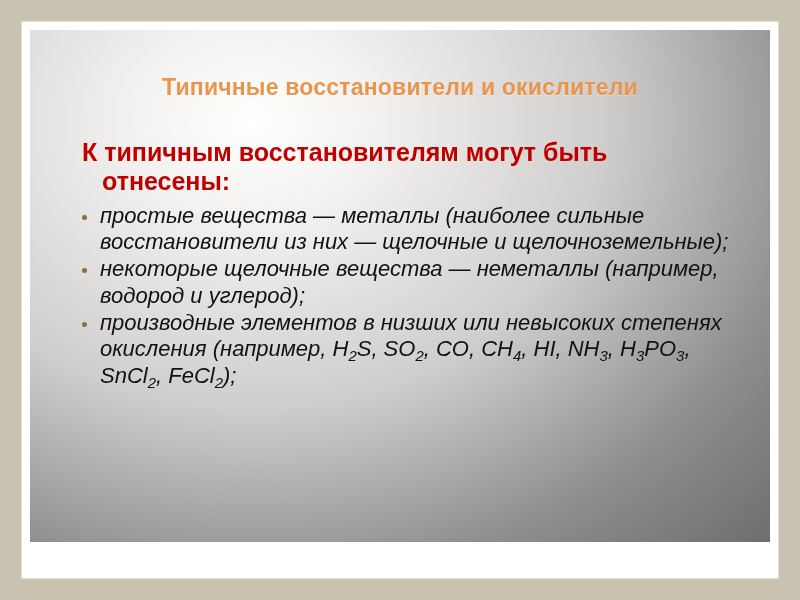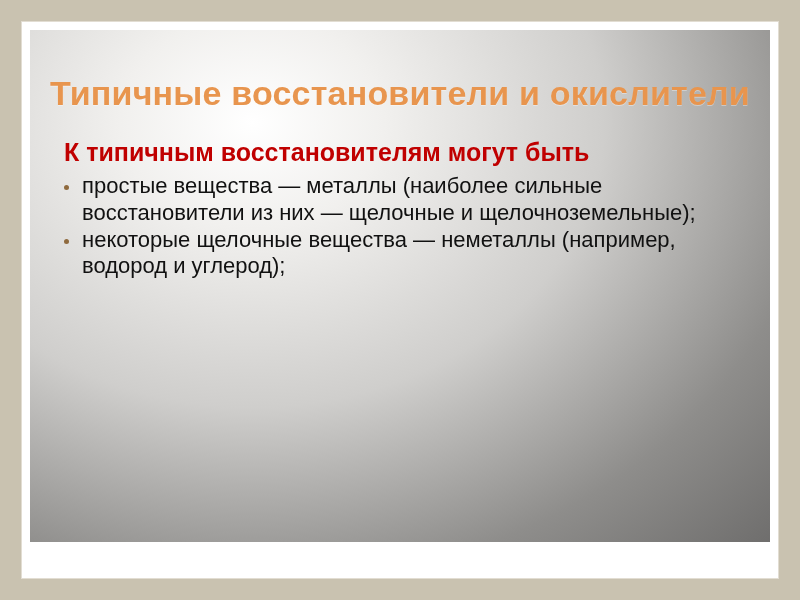--- a/index.html
+++ b/index.html
@@ -33,29 +33,29 @@
     overflow: hidden;
   }
   .title-bar {
     position: absolute;
     left: 0;
     top: 44px;
     width: 740px;
     text-align: center;
   }
   .slide-title {
-    font-size: 34px;
+    font-size: 23px;
     font-weight: bold;
     color: #e8954e;
     letter-spacing: 0.2px;
     text-shadow: 0 1px 0 rgba(255,255,255,0.35);
   }
   .body-area {
     position: absolute;
-    left: 24px;
+    left: 42px;
     top: 108px;
     width: 678px;
   }
   .lead {
     color: #c00000;
     font-weight: bold;
     font-size: 25px;
     line-height: 1.17;
     margin: 0 0 6px 10px;
     text-indent: 0;
@@ -69,20 +69,21 @@
     margin: 0;
     padding: 0;
   }
   ul.bullets > li {
     position: relative;
     padding-left: 28px;
     margin: 0 0 1px 0;
     font-size: 22px;
     line-height: 1.2;
     color: #111111;
+    font-style: italic;
   }
   ul.bullets > li::before {
     content: "";
     position: absolute;
     left: 10px;
     top: 12px;
     width: 5px;
     height: 5px;
     background: #8f6a3e;
     border-radius: 50%;
@@ -109,24 +110,26 @@
   <div class="content-panel">
 
     <div class="title-bar">
       <div class="slide-title">Типичные восстановители и окислители</div>
     </div>
 
     <div class="body-area">
 
       <p class="lead">
         <span>К типичным восстановителям могут быть</span>
+        <span class="ln2">отнесены:</span>
       </p>
 
       <ul class="bullets" id="bullet-list">
           <li id="bullet-simple-metals">простые вещества — металлы (наиболее сильные восстановители из них — щелочные и щелочноземельные);</li>
           <li id="bullet-nonmetals">некоторые щелочные вещества — неметаллы (например, водород и углерод);</li>
+          <li id="bullet-low-oxidation-states">производные элементов в низших или невысоких степенях окисления (например, H<sub>2</sub>S, SO<sub>2</sub>, CO, CH<sub>4</sub>, HI, NH<sub>3</sub>, H<sub>3</sub>PO<sub>3</sub>, SnCl<sub>2</sub>, FeCl<sub>2</sub>);</li>
         </ul>
 
     </div>
   </div>
 
   <div class="bottom-strip"></div>
 </div>
 
 </body></html>

